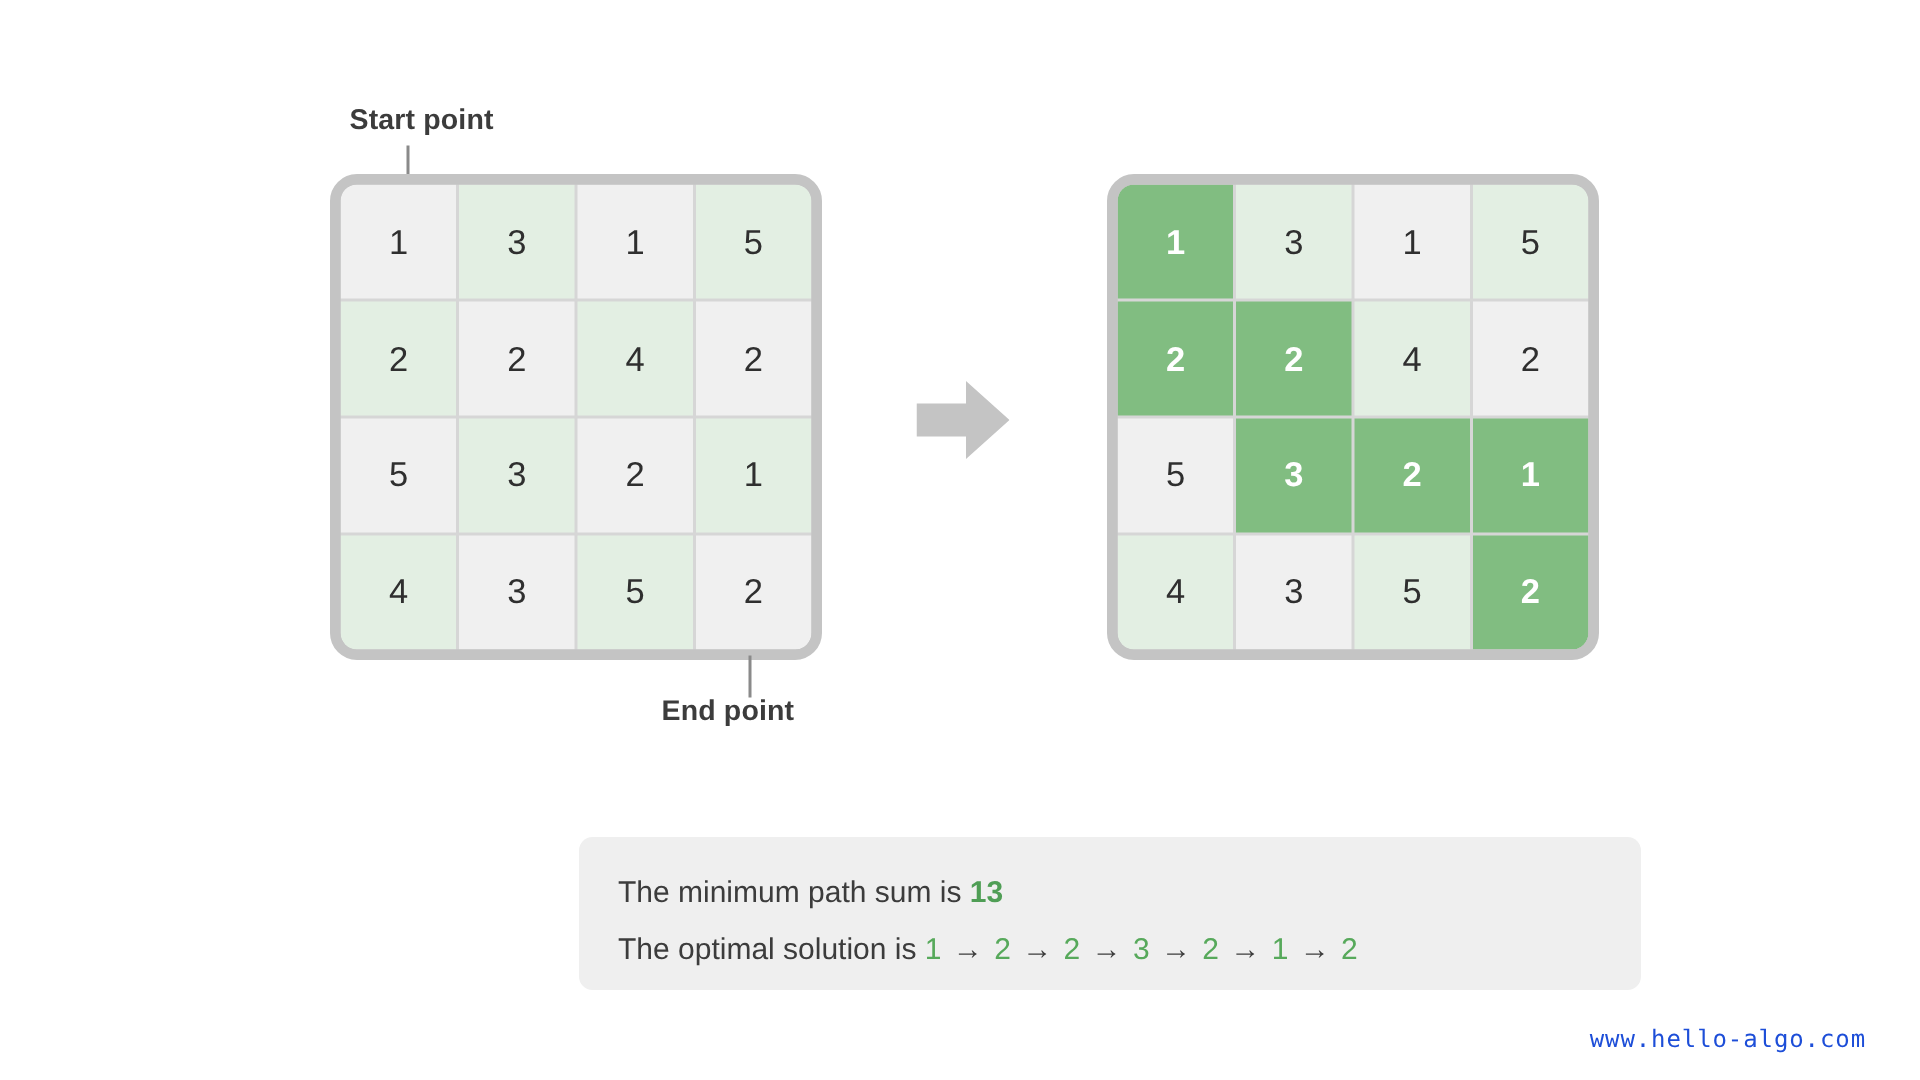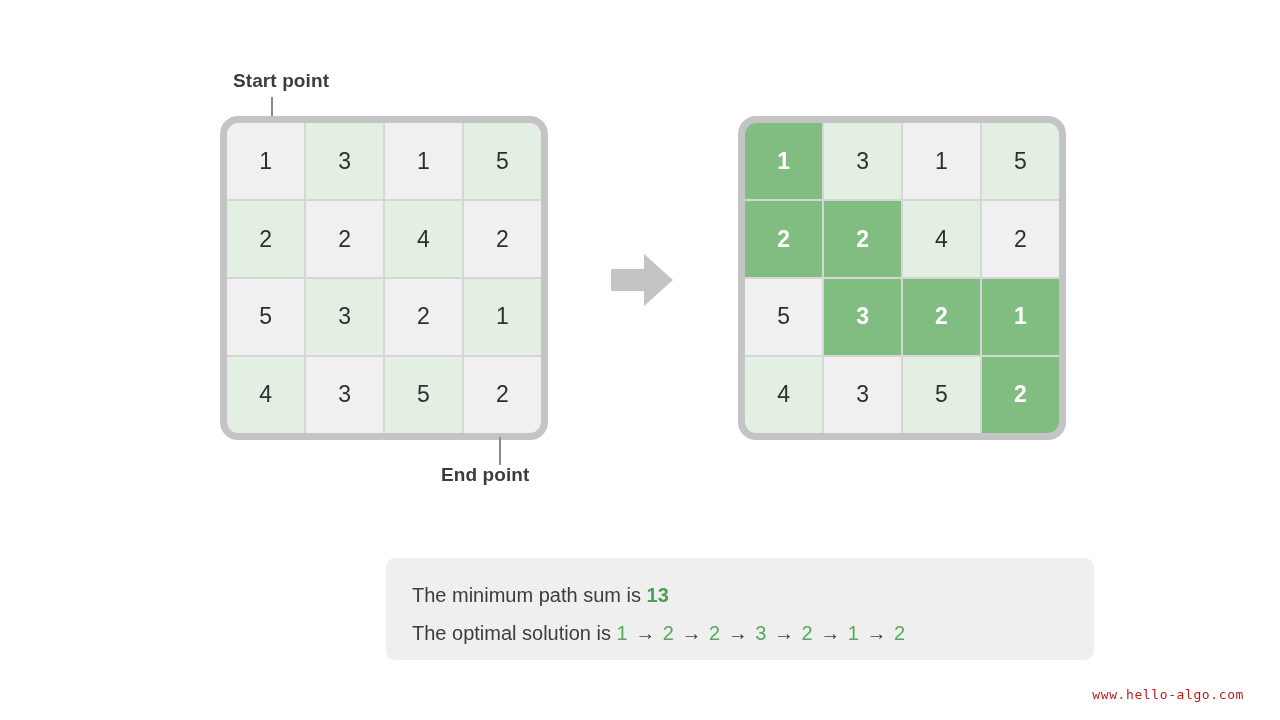--- a/index.html
+++ b/index.html
@@ -107,22 +107,22 @@
   .path-seq { color: #3c3c3c; }
   .path-num { color: #57a95b; }
   .path-arrow { color: #3c3c3c; padding: 0 2px; }
 
   
   #watermark {
     position: absolute;
     right: 36px;
     bottom: 18px;
     font-family: "DejaVu Sans Mono", monospace;
-    font-size: 13px;
-    color: #b91c1c;
+    font-size: 16px;
+    color: #1d4ed8;
     letter-spacing: 0.6px;
   }
 </style>
 </head>
 <body>
 
 <div class="point-label" id="start-label">Start point</div>
 <div class="pointer-line" id="start-line"></div>
 
 <div class="grid-frame" id="grid-left">

